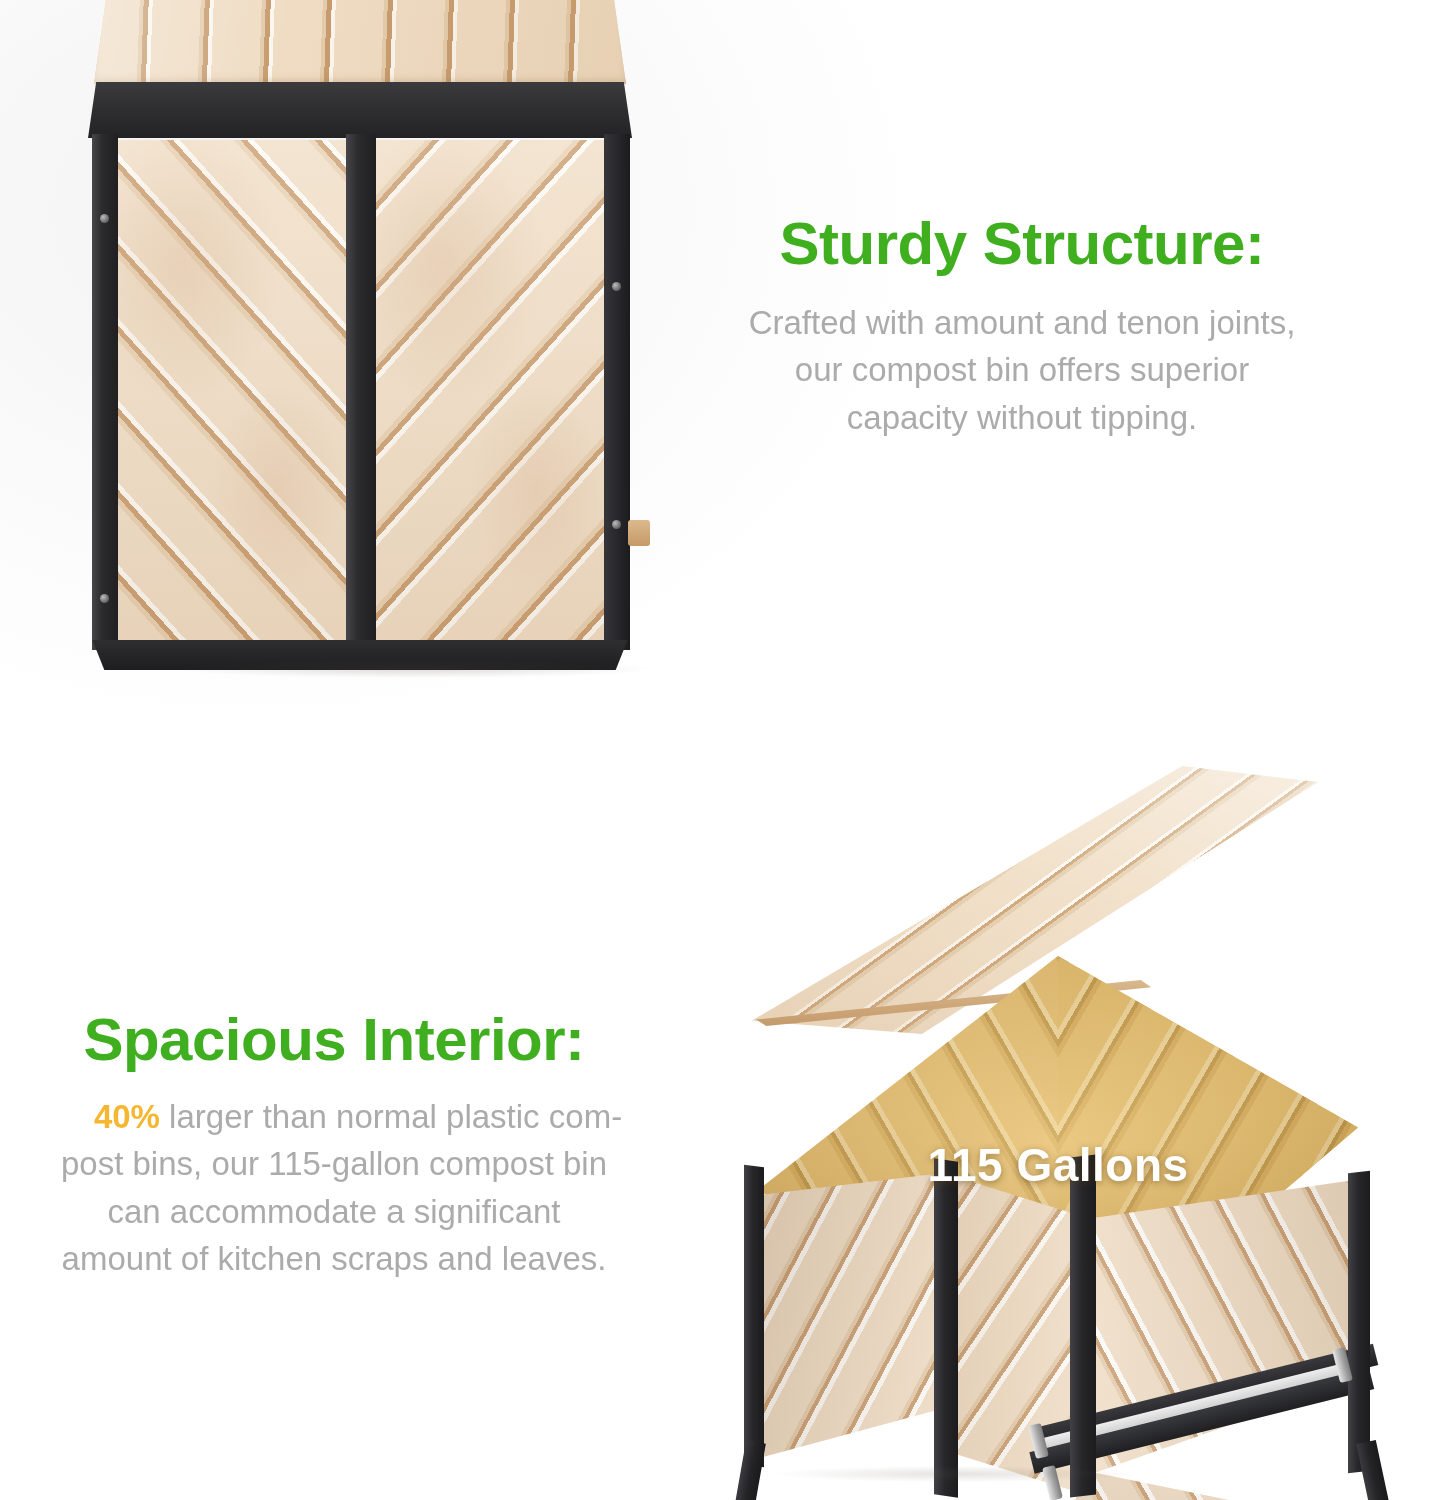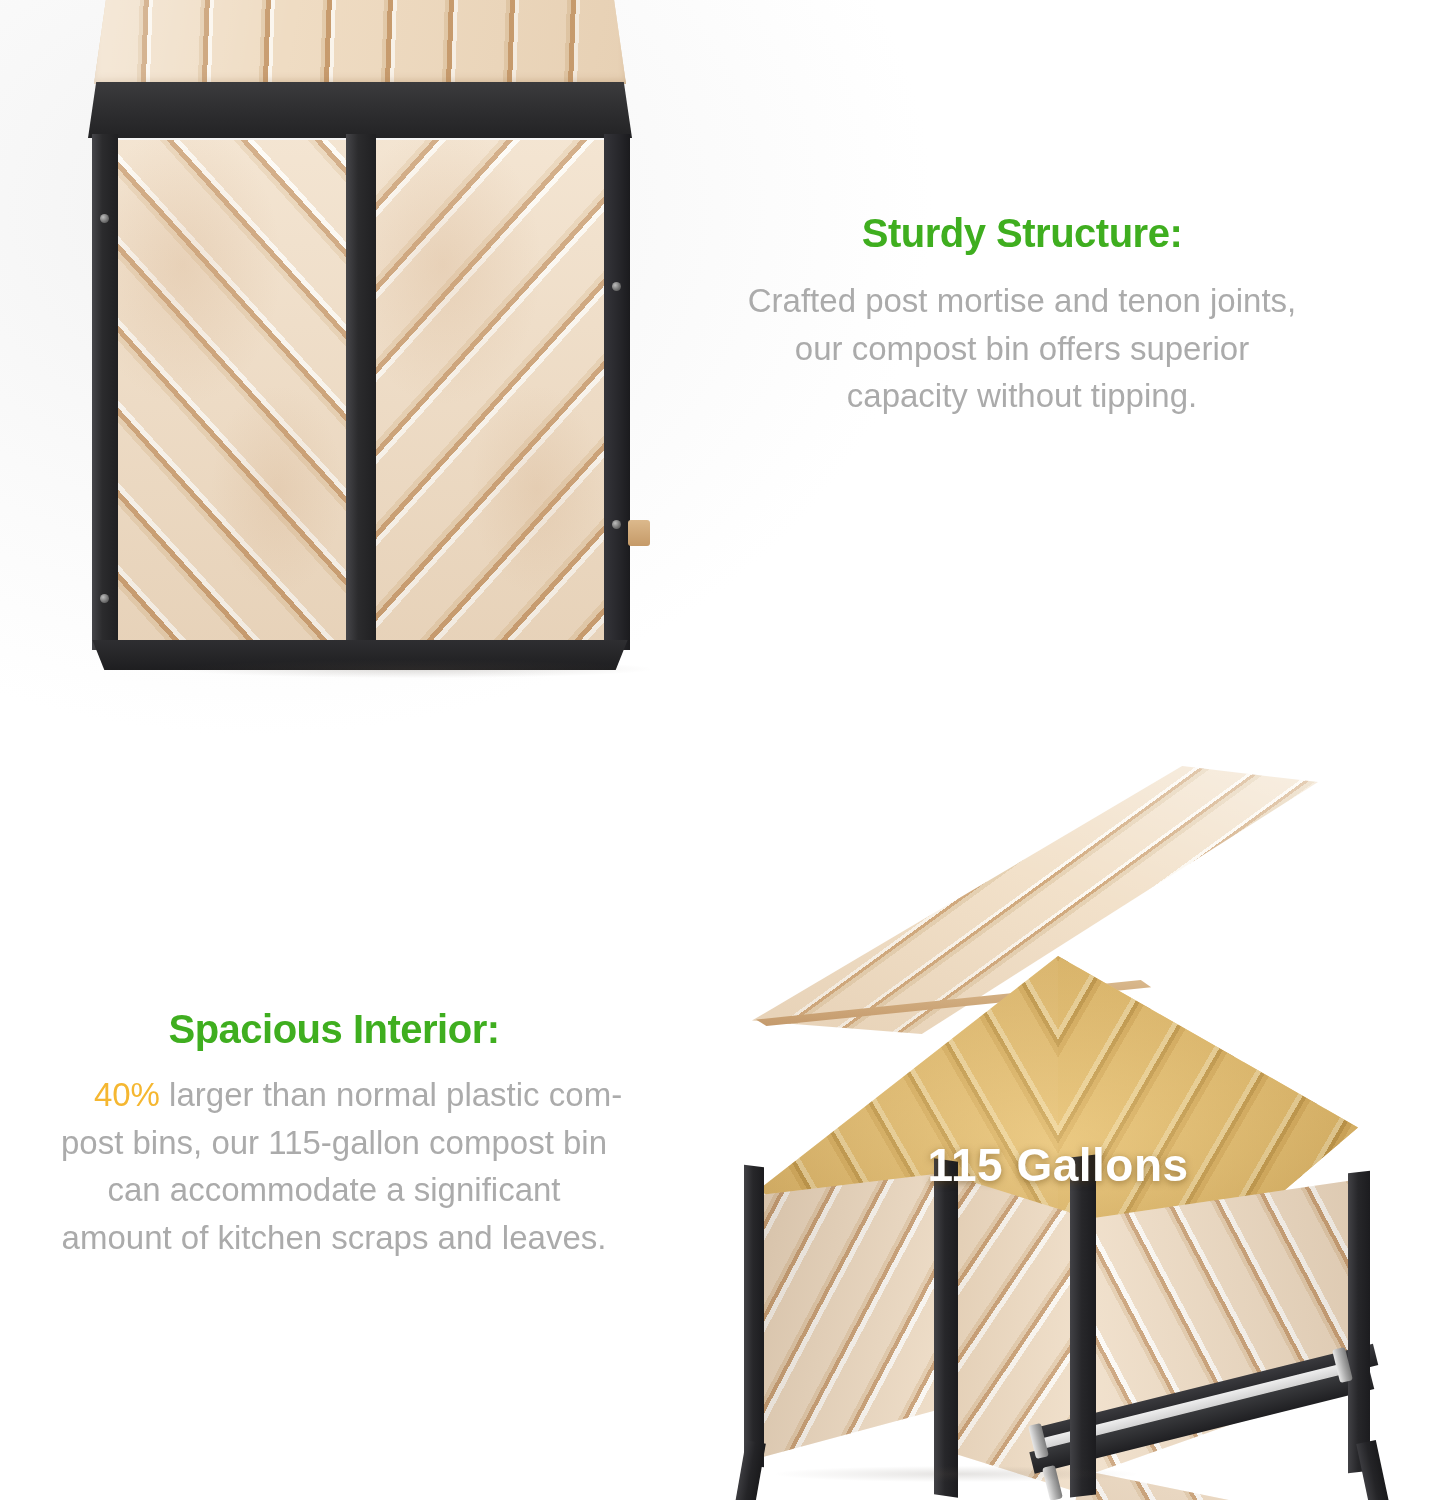--- a/index.html
+++ b/index.html
@@ -20,34 +20,34 @@
       radial-gradient(ellipse 900px 700px at 18% 14%, #f2f2f2 0%, #fafafa 45%, #ffffff 75%),
       linear-gradient(150deg, #f4f4f4 0%, #ffffff 42%, #ffffff 60%, #f7f7f7 100%);
     overflow: hidden;
   }
 
   
   .text-block { position: absolute; }
 
   .feature-heading {
     font-weight: 700;
-    font-size: 40px;
+    font-size: 60px;
     letter-spacing: -0.5px;
     line-height: 1.08;
     white-space: nowrap;
   }
 
   .feature-body {
     font-size: 33px;
     line-height: 1.44;
     font-weight: 400;
   }
 
   .pct {
-    font-weight: 400;
+    font-weight: 700;
     margin-left: 48px;
   }
 
   #block-sturdy {
     left: 672px;
     top: 212px;
     width: 700px;
     text-align: center;
   }
   #block-sturdy .feature-heading { margin-bottom: 22px; }
@@ -406,21 +406,21 @@
 
       <div class="peg"></div>
     </div>
 
     <div class="shadow-1"></div>
   </div>
 
   <div class="text-block" id="block-sturdy">
     <div class="feature-heading" style="color:#3FAE1F">Sturdy Structure:</div>
     <div class="feature-body" style="color:#ABABAB">
-      <div>Crafted post mortise and tenon joints,</div>
+      <div>Crafted with amount and tenon joints,</div>
       <div>our compost bin offers superior</div>
       <div>capacity without tipping.</div>
     </div>
   </div>
 
   <div class="text-block" id="block-spacious">
     <div class="feature-heading" style="color:#3FAE1F">Spacious Interior:</div>
     <div class="feature-body" style="color:#ABABAB">
       <div>
         <span class="pct" style="color:#F5B731">40%</span><span> larger than normal plastic com-</span>

